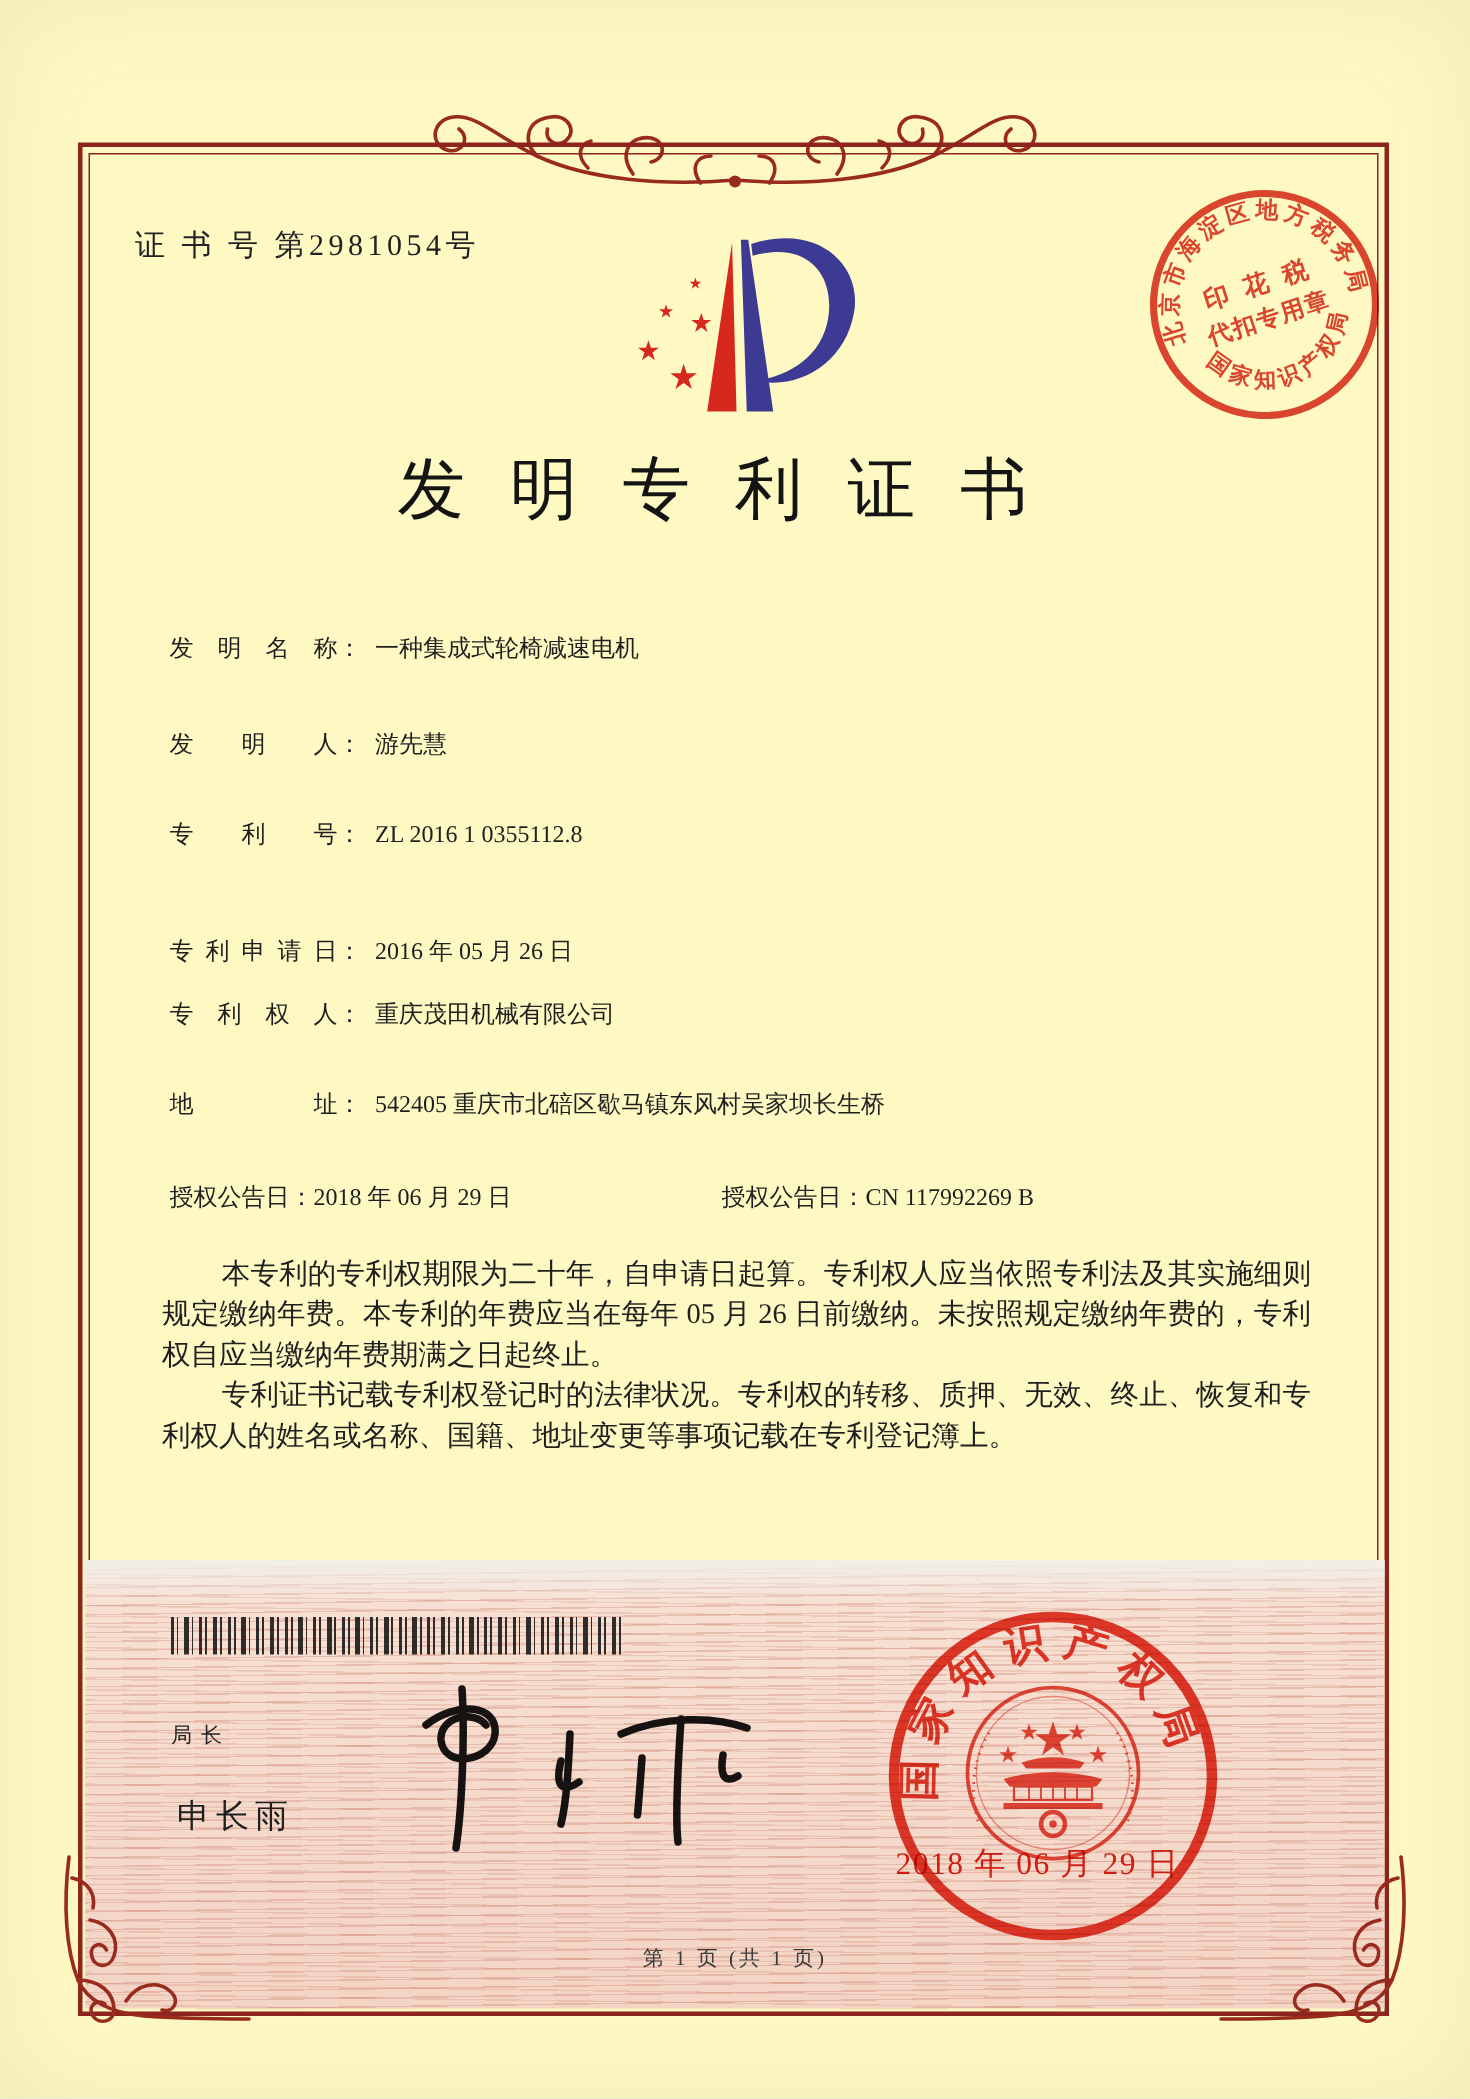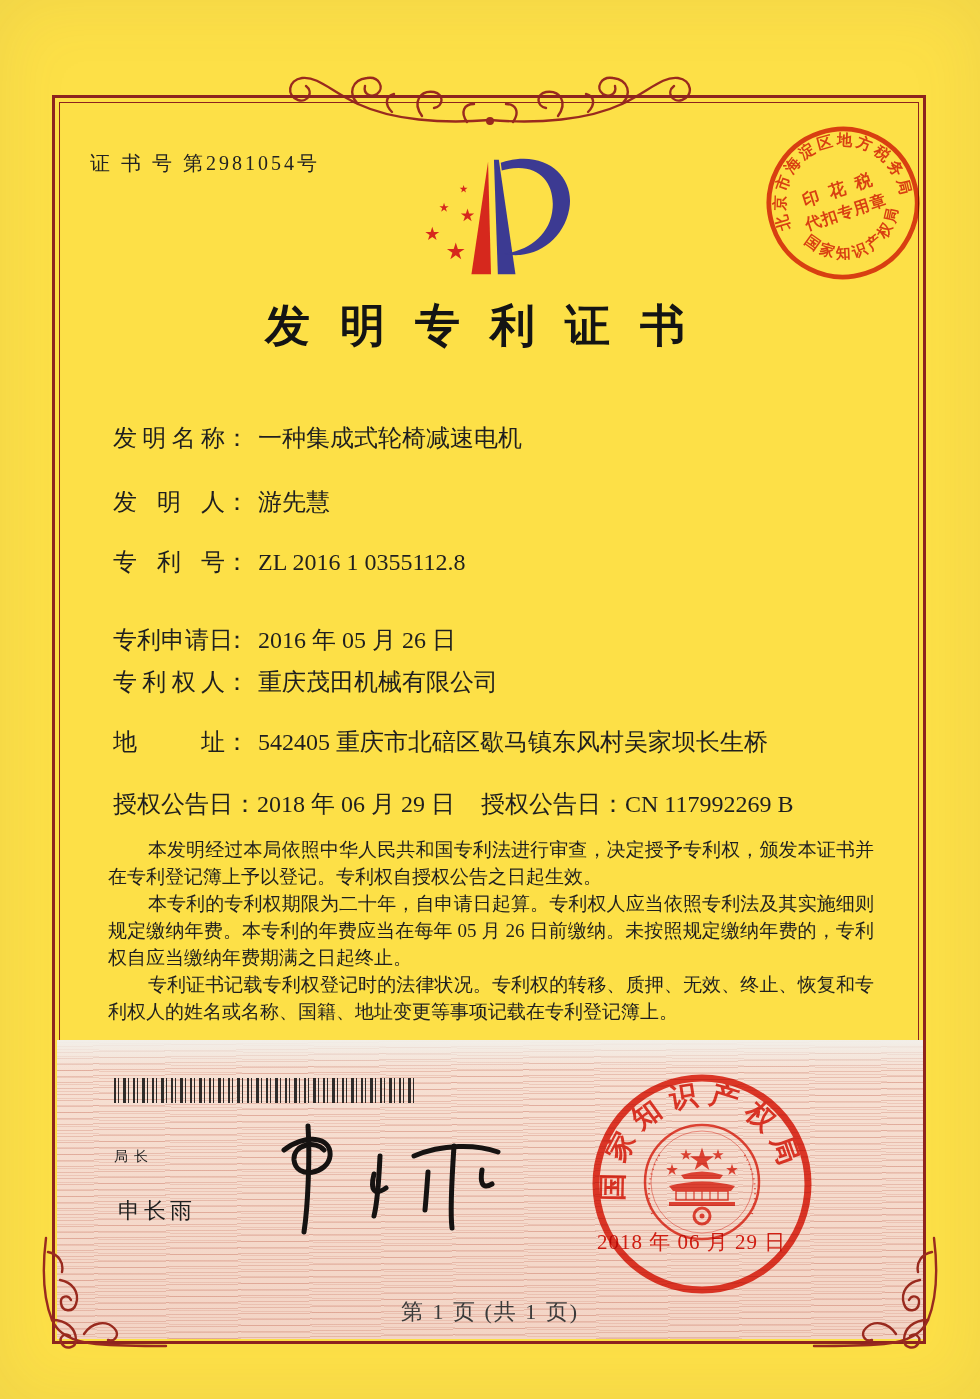--- a/index.html
+++ b/index.html
@@ -1,18 +1,18 @@
 <!DOCTYPE html>
 <html><head>
 <meta charset="utf-8">
 <style>
   html,body{margin:0;padding:0;background:#e7e4dd;}
   .page{
     position:relative;width:980px;height:1399px;overflow:hidden;
-    background:#fde047;
+    background:#fef9c3;
     box-shadow:inset 0 0 70px rgba(120,100,80,.10);
     font-family:"Liberation Serif","DejaVu Serif",serif;
     color:#1f1f1f;
   }
   
   .frame{position:absolute;left:52px;top:95px;width:868px;height:1243px;border:3px solid #8d241e;}
   .frame-inner{position:absolute;inset:4px;border:1px solid #8d241e;}
   
   .band{
     position:absolute;left:57px;top:1040px;width:866px;height:299px;
@@ -21,47 +21,47 @@
       repeating-linear-gradient(180.8deg, rgba(199,112,92,.20) 0 1px, rgba(0,0,0,0) 1px 7px),
       linear-gradient(#f7e1d4,#f3d4c5);
   }
   .band::before{content:"";position:absolute;left:0;top:0;right:0;height:30px;
     background:linear-gradient(#f2efe9,rgba(242,239,233,0));}
   
   .cert-no{position:absolute;left:90px;top:150px;font-size:20px;letter-spacing:3px;color:#222;}
   .logo{position:absolute;left:393px;top:150px;}
   .title{
     position:absolute;left:0;top:296px;width:100%;text-align:center;
-    font-size:45px;font-weight:bold;letter-spacing:30px;box-sizing:border-box;color:#141414;
+    font-size:45px;font-weight:normal;letter-spacing:30px;box-sizing:border-box;color:#141414;
   }
   
   .tax-stamp{position:absolute;left:750px;top:110px;transform:rotate(-18deg);mix-blend-mode:multiply;opacity:.93;}
   .seal{position:absolute;left:578px;top:1060px;mix-blend-mode:multiply;opacity:.95;}
   .seal-date{position:absolute;left:597px;top:1228px;font-size:21px;letter-spacing:1px;color:#dc2417;mix-blend-mode:multiply;white-space:nowrap;}
   
-  .field-row{position:absolute;left:113px;font-size:24px;white-space:nowrap;}
+  .field-row{position:absolute;left:113px;font-size:16px;white-space:nowrap;}
   .field-label{display:inline-block;width:112px;text-align:justify;text-align-last:justify;vertical-align:bottom;}
   .field-value{margin-left:9px;}
   .grant-col2{position:absolute;left:368px;top:0;}
   
   .paras{position:absolute;left:108px;top:836px;width:766px;font-size:19px;line-height:27px;text-align:justify;}
   .paras p{margin:0;text-indent:2.1em;}
   
   .barcode{
     position:absolute;left:114px;top:1078px;width:302px;height:25px;opacity:.88;
     background:repeating-linear-gradient(90deg,
       #141414 0 2px, rgba(0,0,0,0) 2px 4px,
       #141414 4px 5px, rgba(0,0,0,0) 5px 9px,
       #141414 9px 12px, rgba(0,0,0,0) 12px 14px,
       #141414 14px 15px, rgba(0,0,0,0) 15px 19px);
   }
   .signer-role{position:absolute;left:114px;top:1148px;font-size:14px;letter-spacing:6px;}
   .signer-name{position:absolute;left:118px;top:1196px;font-size:22px;letter-spacing:4px;}
   .signature{position:absolute;left:246px;top:1116px;mix-blend-mode:multiply;}
-  .footer{position:absolute;left:0;top:1297px;width:100%;text-align:center;font-size:22px;letter-spacing:2px;color:#3a3a3a;}
+  .footer{position:absolute;left:0;top:1297px;width:100%;text-align:center;font-size:14px;letter-spacing:2px;color:#3a3a3a;}
   
   .orn-top{position:absolute;left:258px;top:64px;}
   .orn-bl{position:absolute;left:38px;top:1236px;}
   .orn-br{position:absolute;left:812px;top:1236px;transform:scaleX(-1);}
   svg{display:block;}
 </style>
 </head>
 <body>
 
 <div class="page">
@@ -155,21 +155,20 @@
   </div>
 
   <div class="field-row" style="top:788px;right:110px">
     <span>授权公告日</span><span>：</span><span>2018 年 06 月 29 日</span>
     <span class="grant-col2">
       <span>授权公告日</span><span>：</span><span>CN 117992269 B</span>
     </span>
   </div>
 
   <div class="paras">
-    <p>本发明经过本局依照中华人民共和国专利法进行审查，决定授予专利权，颁发本证书并在专利登记簿上予以登记。专利权自授权公告之日起生效。</p>
     <p>本专利的专利权期限为二十年，自申请日起算。专利权人应当依照专利法及其实施细则规定缴纳年费。本专利的年费应当在每年 05 月 26 日前缴纳。未按照规定缴纳年费的，专利权自应当缴纳年费期满之日起终止。</p>
     <p>专利证书记载专利权登记时的法律状况。专利权的转移、质押、无效、终止、恢复和专利权人的姓名或名称、国籍、地址变更等事项记载在专利登记簿上。</p>
   </div>
 
   <div class="barcode"></div>
 
   <div class="signer-role">局长</div>
   <div class="signer-name">申长雨</div>
 
   <svg class="signature" width="276" height="124" viewBox="0 0 276 124">

